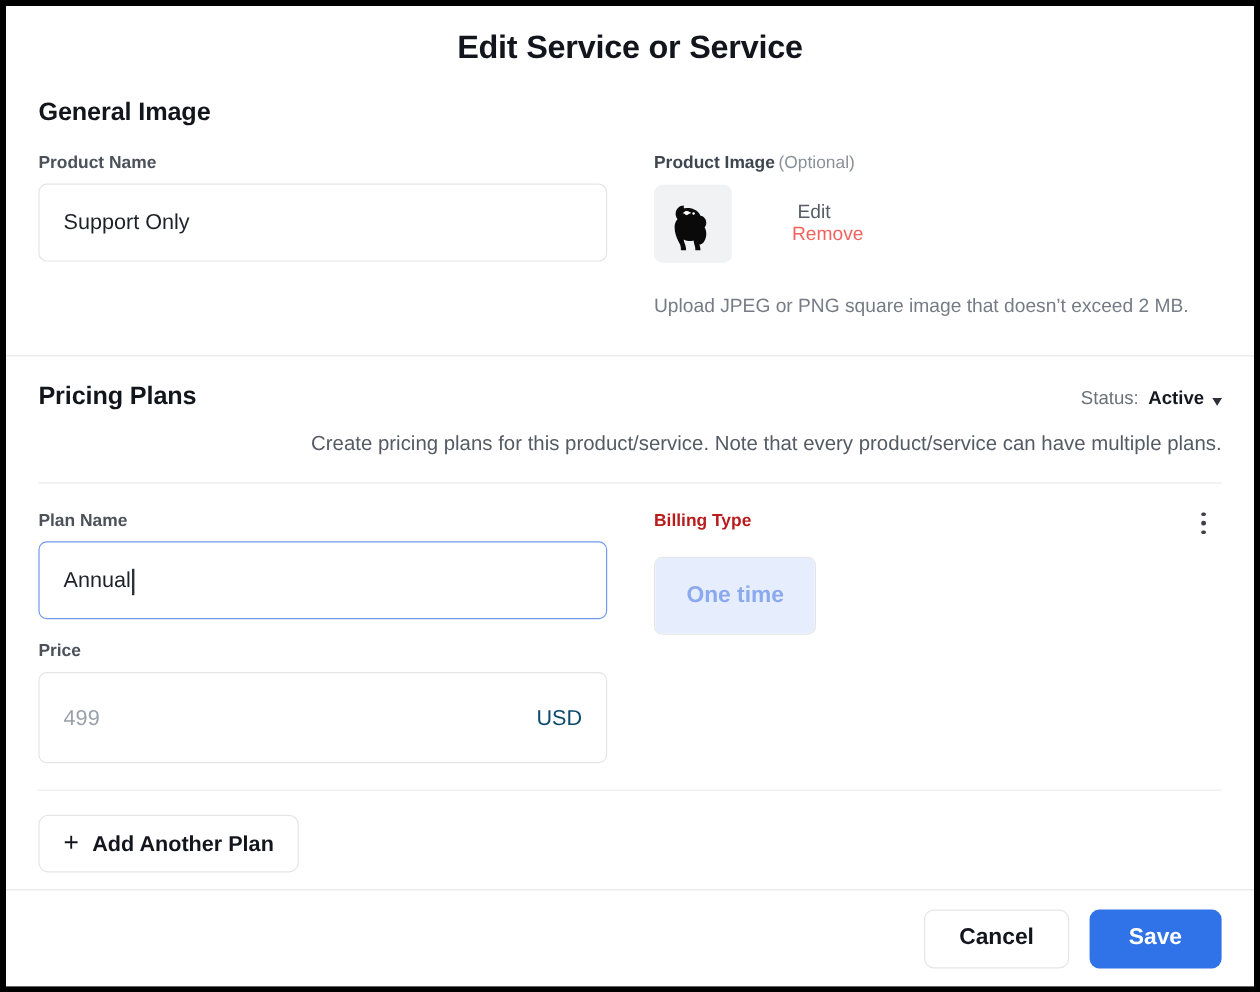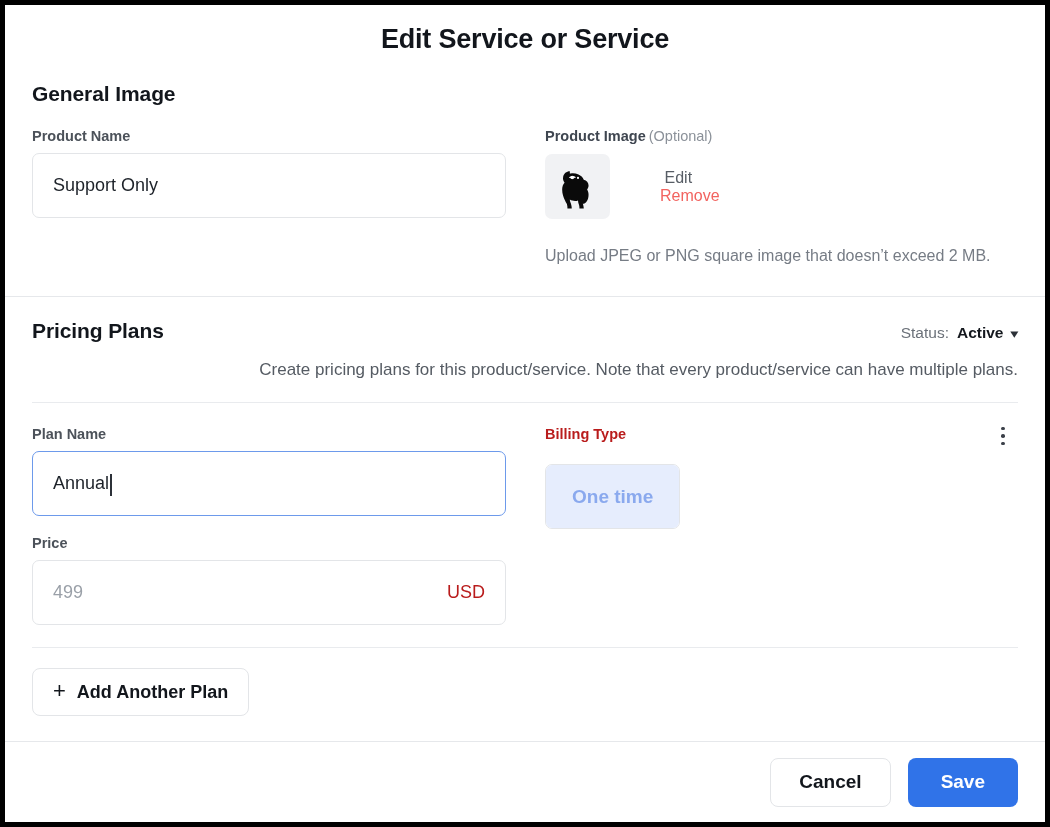--- a/index.html
+++ b/index.html
@@ -232,31 +232,31 @@
     width: 3.5px;
     height: 3.5px;
     border-radius: 50%;
     background: #3b4049;
     margin: 2.1px 0;
   }
 
   .price-field { margin-top: 19px; }
   .price-input {
     width: 474px;
-    height: 65px;
+    height: 76px;
     border: 1px solid #e3e5e8;
     border-radius: 7px;
     display: flex;
     align-items: center;
     justify-content: space-between;
     padding: 0 20px;
     font-size: 18px;
   }
   .price-value { color: #9aa0a8; }
-  .price-currency { color: #b91c1c; }
+  .price-currency { color: #0c4a6e; }
 
   .add-plan-wrap { padding: 20px 27px 0 27px; }
   .add-plan {
     display: inline-flex;
     align-items: center;
     height: 48px;
     border: 1px solid #e3e5e8;
     border-radius: 8px;
     background: #ffffff;
     padding: 0 20px;

